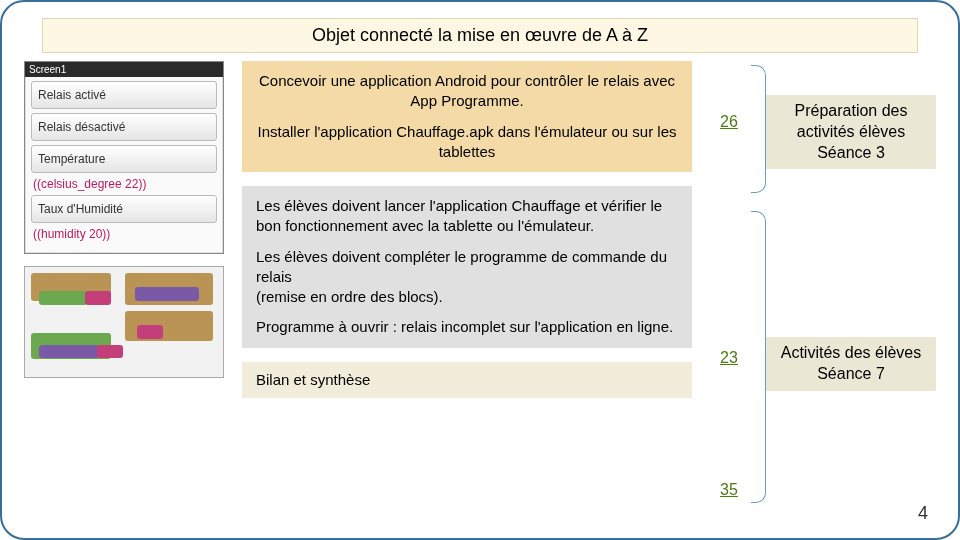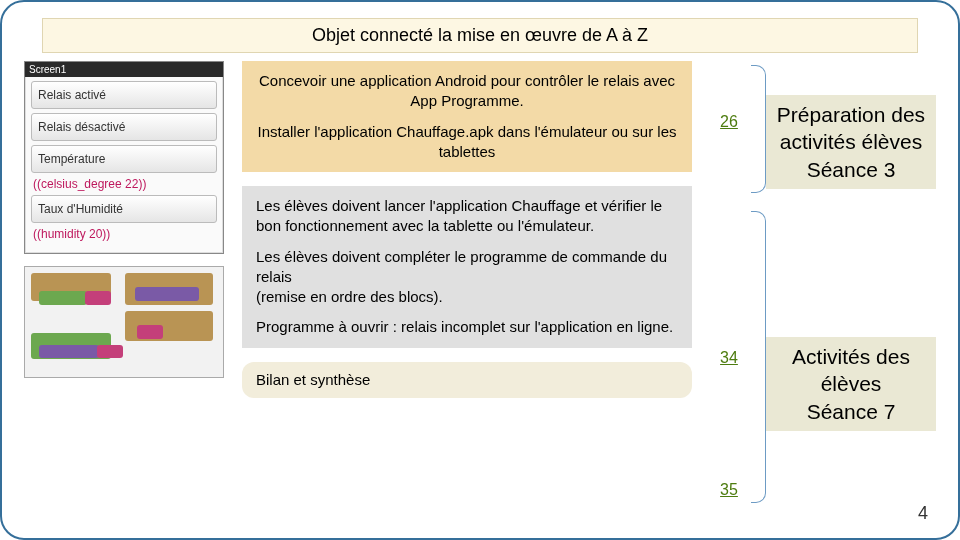--- a/index.html
+++ b/index.html
@@ -67,21 +67,21 @@
     flex:1;
     display:flex;flex-direction:column;
     gap:14px;
   }
   .card{
     padding:10px 14px;
     font-size:15px;line-height:1.35;
   }
   .card.tan{background:#f3daa7;}
   .card.grey{background:#e0e0e0;}
-  .card.pale{background:#f2eddb;padding:8px 14px;border-radius:12px;}
+  .card.pale{background:#f2eddb;padding:8px 14px;}
   .card p{margin:0 0 10px 0;}
   .card p:last-child{margin-bottom:0;}
   .centered{text-align:center;}
 
   
   .num-col{
     width:38px;
     display:flex;flex-direction:column;
     position:relative;
   }
@@ -92,21 +92,21 @@
   }
 
   
   .right-col{
     width:170px;
     display:flex;flex-direction:column;
     position:relative;
   }
   .session{
     background:#eae8d4;
-    font-size:21px;text-align:center;
+    font-size:16px;text-align:center;
     padding:6px 4px;line-height:1.3;
     position:absolute;width:100%;box-sizing:border-box;
   }
 
   
   .bracket{
     position:absolute;
     border:1.5px solid #6d9bc4;border-left:none;
     border-radius:0 10px 10px 0;
     width:14px;
@@ -165,21 +165,21 @@
         <p>Programme à ouvrir : relais incomplet sur l'application en ligne.</p>
       </div>
 
       <div class="card pale">
         <span>Bilan et synthèse</span>
       </div>
     </div>
 
     <div class="num-col">
       <span class="num-link" style="top:52px;">26</span>
-      <span class="num-link" style="top:288px;">34</span>
+      <span class="num-link" style="top:288px;">23</span>
       <span class="num-link" style="top:420px;">35</span>
       <div class="bracket" style="top:4px;  height:126px;"></div>
       <div class="bracket" style="top:150px;height:290px;"></div>
     </div>
 
     <div class="right-col">
       <div class="session" style="top: 34px; white-space: pre-line;">Préparation des activités élèves 
 Séance 3</div>
       <div class="session" style="top: 276px; white-space: pre-line;">Activités des élèves 
 Séance 7</div>

